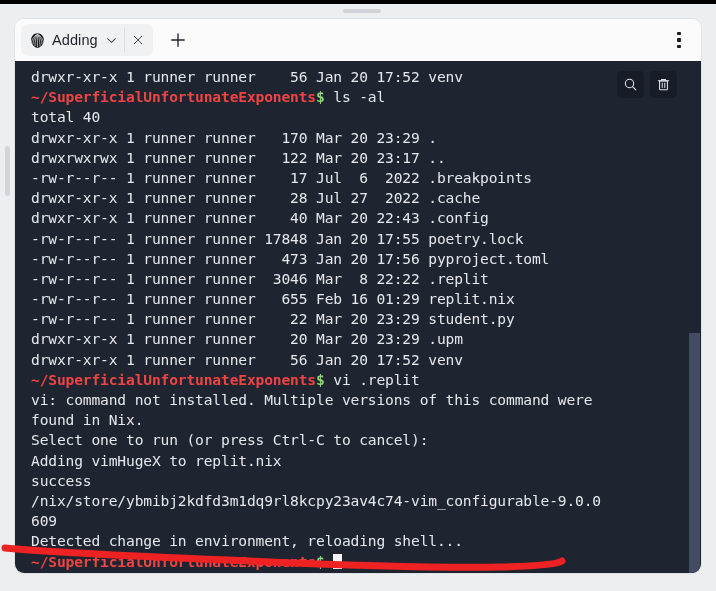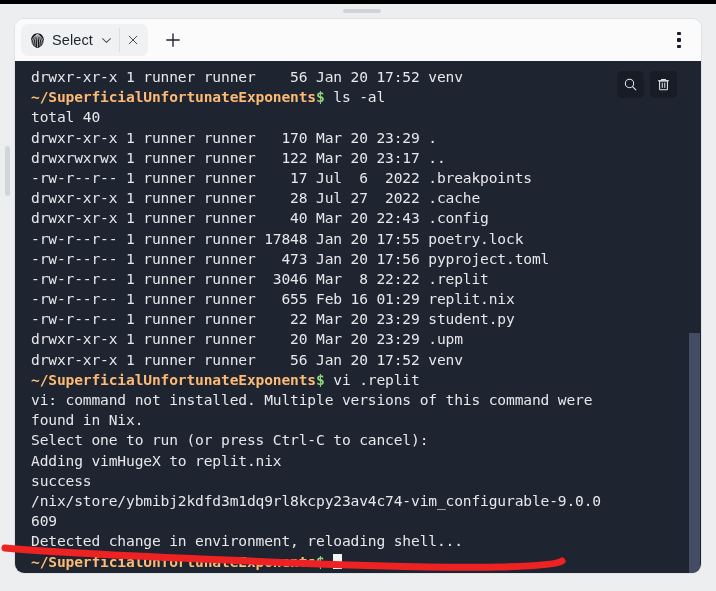--- a/index.html
+++ b/index.html
@@ -135,21 +135,21 @@
     width: 688px; height: 514px;
     padding: 6px 0 0 16px;
     font-family: "DejaVu Sans Mono", monospace;
     font-size: 14.6px;
     line-height: 20.2px;
     color: #e6e8ec;
     white-space: pre;
     letter-spacing: -0.15px;
   }
   .line { height: 20.2px; }
-  .prompt { color: #fdba74; font-weight: bold; margin-top: 32px; }
+  .prompt { color: #ef4444; font-weight: bold; margin-top: 32px; }
   .dollar { color: #8fd67a; font-weight: bold; }
   .cmd { color: #e6e8ec; }
   .cursor {
     display: inline-block;
     width: 8.3px; height: 15px;
     background: #f2f4f7;
     vertical-align: -2px;
   }
 
   
@@ -230,21 +230,21 @@
               <path d="M12 1.6c-5 0-9 4.1-9 9.3 0 5.5 4.2 11.4 9 11.4s9-5.9 9-11.4c0-5.2-4-9.3-9-9.3z" fill="#15181d"></path>
               <path d="M12 3.1 C12 3.1 11.6 14 12 21.2" stroke="#ffffff" stroke-width="0.9" fill="none"></path>
               <path d="M12 3.2 C10.2 5 8.6 13 8.4 20.4" stroke="#ffffff" stroke-width="0.9" fill="none"></path>
               <path d="M12 3.2 C13.8 5 15.4 13 15.6 20.4" stroke="#ffffff" stroke-width="0.9" fill="none"></path>
               <path d="M11.4 3.4 C8.4 5.6 5.8 12.4 5.4 17.8" stroke="#ffffff" stroke-width="0.9" fill="none"></path>
               <path d="M12.6 3.4 C15.6 5.6 18.2 12.4 18.6 17.8" stroke="#ffffff" stroke-width="0.9" fill="none"></path>
               <path d="M10.8 3.8 C7 6 3.9 11 3.3 14.6" stroke="#ffffff" stroke-width="0.8" fill="none"></path>
               <path d="M13.2 3.8 C17 6 20.1 11 20.7 14.6" stroke="#ffffff" stroke-width="0.8" fill="none"></path>
             </svg>
           </span>
-          <span class="tab-label">Select</span>
+          <span class="tab-label">Adding</span>
           <span>
             <svg class="chev" viewBox="0 0 16 16" aria-hidden="true">
               <path d="M3.2 5.8 L8 10.4 L12.8 5.8" stroke="#2b323c" stroke-width="1.25" fill="none" stroke-linecap="round" stroke-linejoin="round"></path>
             </svg>
           </span>
         </div>
         <span class="tab-close">
           <svg viewBox="0 0 16 16" aria-hidden="true">
             <path d="M3 3 L13 13 M13 3 L3 13" stroke="#31383f" stroke-width="1.2" stroke-linecap="round"></path>
           </svg>

